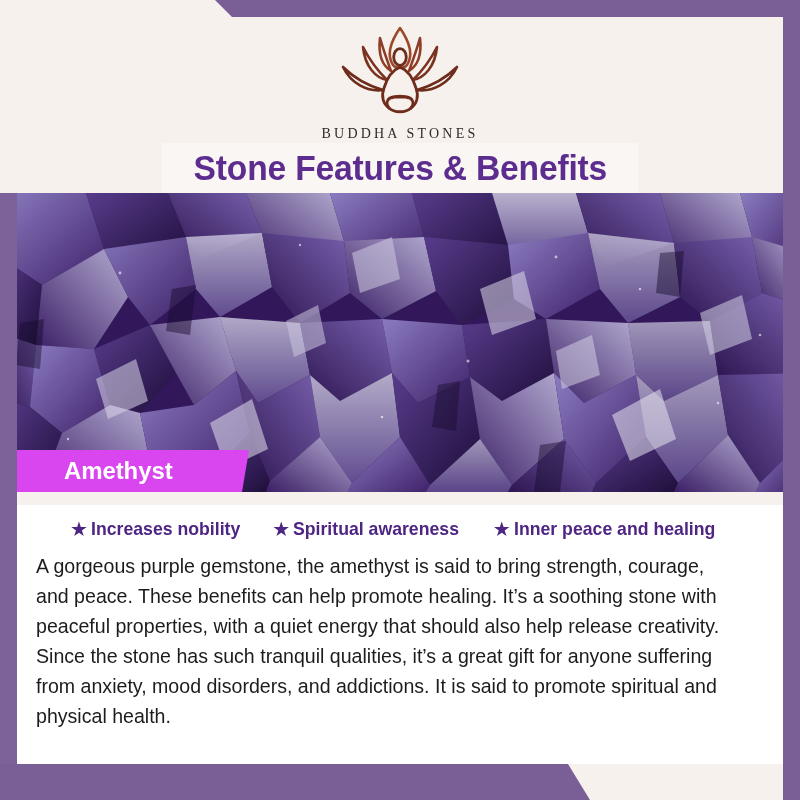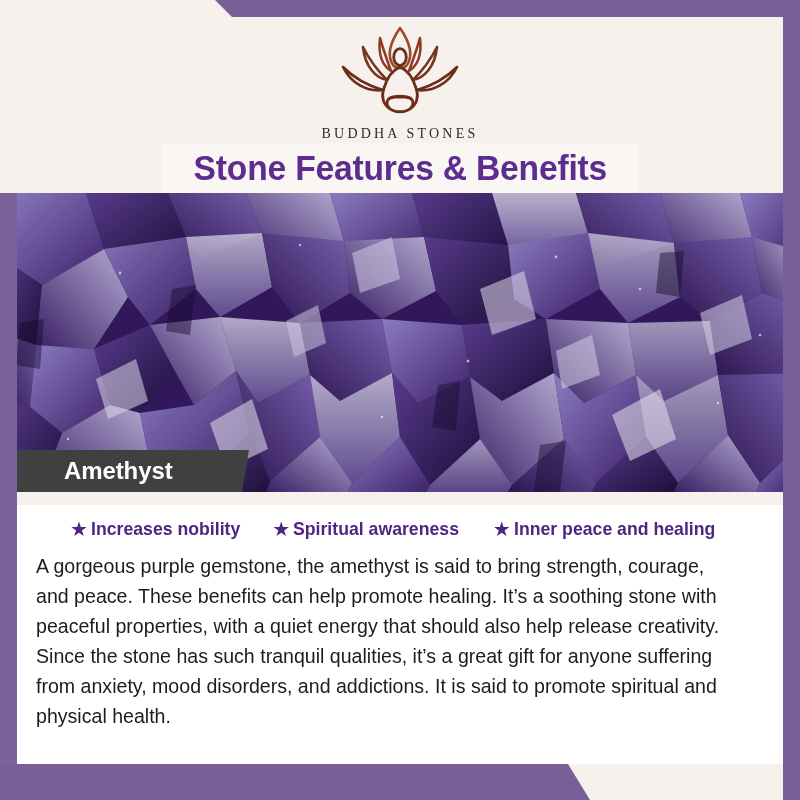--- a/index.html
+++ b/index.html
@@ -116,21 +116,21 @@
   }
   .photo svg { display: block; }
 
   
   .stone-banner {
     position: absolute;
     top: 450px;
     left: 17px;
     width: 232px;
     height: 42px;
-    background: #404040;
+    background: #d946ef;
     clip-path: polygon(0 0, 232px 0, 225px 42px, 0 42px);
     z-index: 4;
     display: flex;
     align-items: center;
   }
   .stone-banner-label {
     margin-left: 47px;
     color: #ffffff;
     font-family: "Liberation Sans", sans-serif;
     font-weight: 700;

